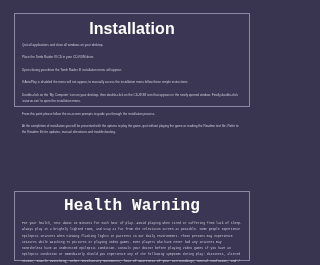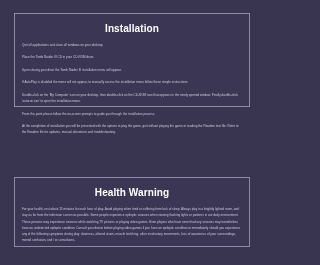--- a/index.html
+++ b/index.html
@@ -28,27 +28,28 @@
     border: 1px solid #8e8aa6;
     background: #3b3653;
     box-sizing: border-box;
     padding: 5px 7px 6px 7px;
   }
   .panel-installation {
     top: 13px;
     height: 94px;
   }
   .panel-health {
-    top: 177px;
+    top: 191px;
     height: 70px;
+    font-family: Liberation Mono, monospace;
   }
   .section-title {
     text-align: center;
     color: #ffffff;
-    font-size: 10px;
+    font-size: 16px;
     font-weight: bold;
     letter-spacing: 0.1px;
     margin: 4px 0 8px 0;
     line-height: 11px;
   }
   .body-text {
     color: #cfcbdd;
     font-size: 3.05px;
     line-height: 6.35px;
     letter-spacing: 0.02px;

